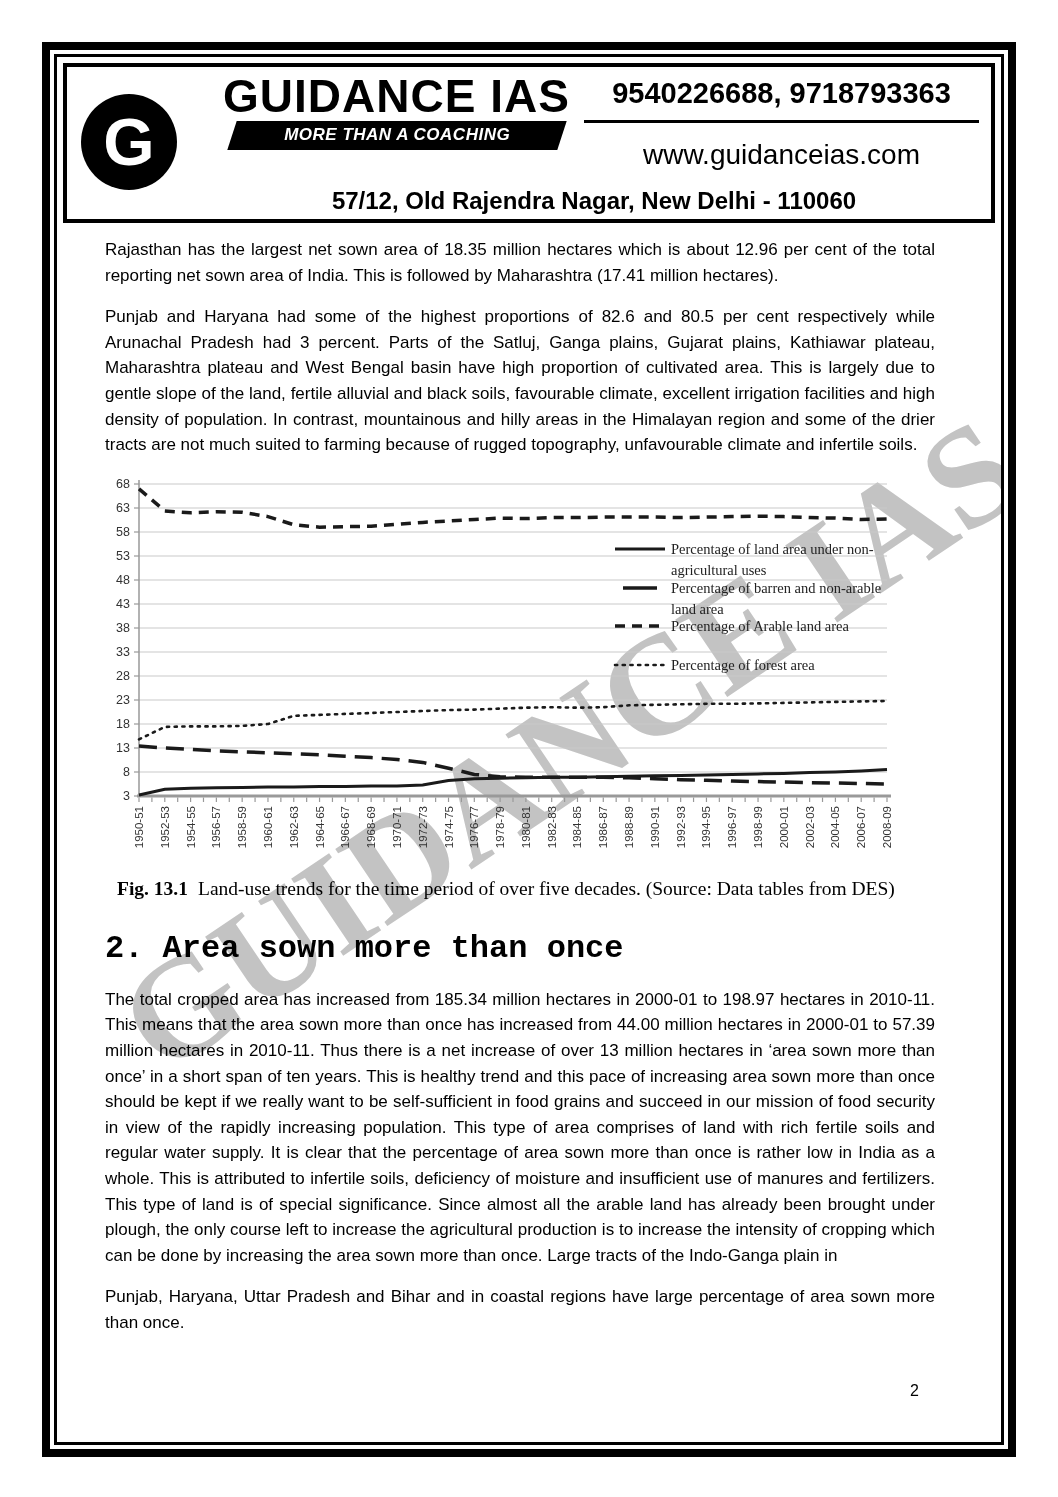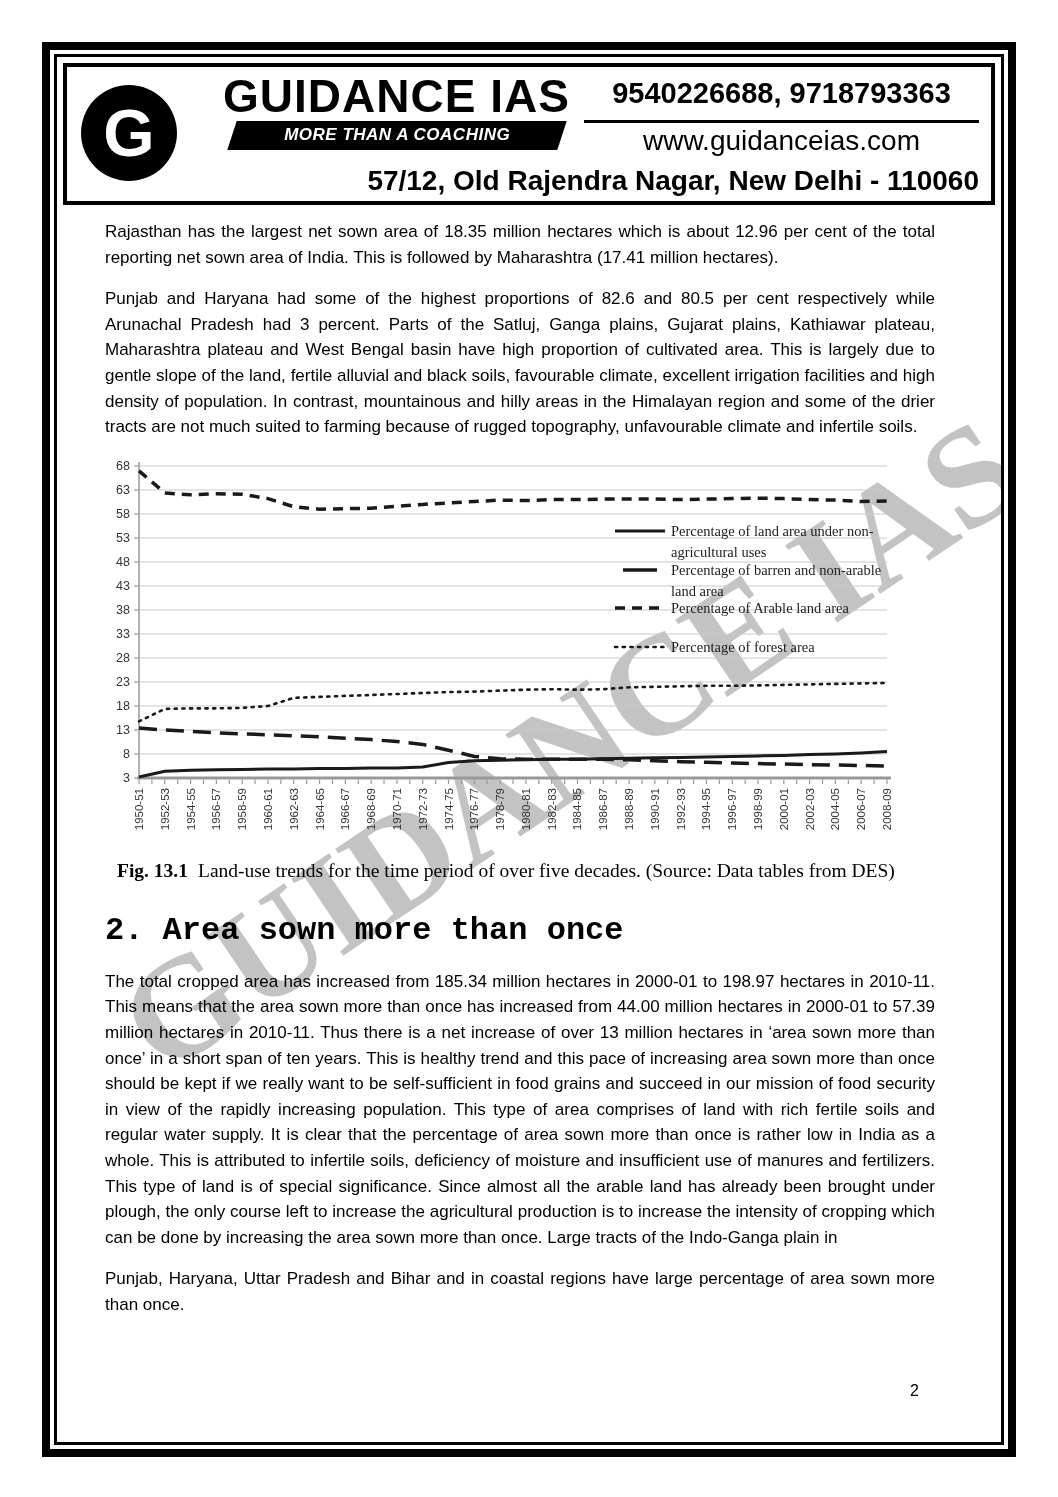--- a/index.html
+++ b/index.html
@@ -15,22 +15,22 @@
   .header-box{margin:6px;border:4px solid #000;display:grid;grid-template-columns:132px 1fr 395px;
     padding:2px 12px 4px 10px;background:transparent;}
   .logo{grid-row:1/3;grid-column:1;width:96px;height:96px;border-radius:50%;background:#000;color:#fff;
     display:flex;align-items:center;justify-content:center;font-size:66px;font-weight:bold;align-self:center;margin-left:4px;}
   .brand-block{grid-row:1;grid-column:2;text-align:center;padding-top:4px;}
   .brand-title{font-size:46px;font-weight:bold;letter-spacing:1px;line-height:1.0;}
   .tagline-banner{background:#000;width:330px;margin:2px auto 0 auto;padding:4px 0 5px 0;transform:skewX(-18deg);}
   .tagline-banner span{display:block;transform:skewX(18deg);color:#fff;font-style:italic;font-weight:bold;font-size:17px;letter-spacing:.5px;}
   .contact-block{grid-row:1;grid-column:3;text-align:center;padding-top:8px;}
   .phones{font-size:29px;font-weight:bold;border-bottom:3px solid #000;padding-bottom:10px;white-space:nowrap;}
-  .website{font-size:28px;padding-top:2px;}
-  .address{grid-row:2;grid-column:2/4;text-align:right;font-size:28px;font-weight:bold;margin-top:8px;white-space:nowrap;}
+  .website{font-size:28px;padding-top:16px;}
+  .address{grid-row:2;grid-column:2/4;text-align:center;font-size:24px;font-weight:bold;margin-top:16px;white-space:nowrap;}
   
   .page-body{padding:8px 66px 0 48px;}
   .page-body p{font-size:17px;line-height:25.6px;text-align:justify;margin:0 0 16px 0;}
   figure{margin:10px 0 0 0;}
   #chart{width:800px;height:388px;margin-left:4px;}
   figcaption{font-family:"Liberation Serif",serif;font-size:19.5px;line-height:30px;text-align:justify;
     margin:12px 0 0 12px;width:790px;}
   .fig-label{font-weight:bold;margin-right:10px;}
   h2{font-size:32px;font-weight:bold;margin:26px 0 20px 0;font-family:Liberation Mono, monospace;}
   .page-number{position:absolute;right:82px;bottom:42px;font-size:16px;z-index:1;}

